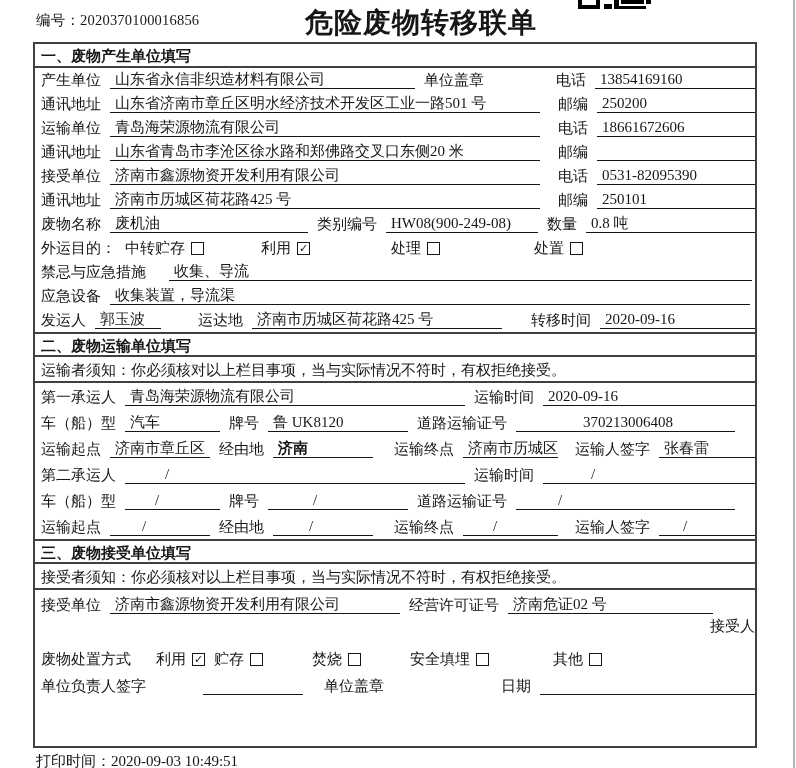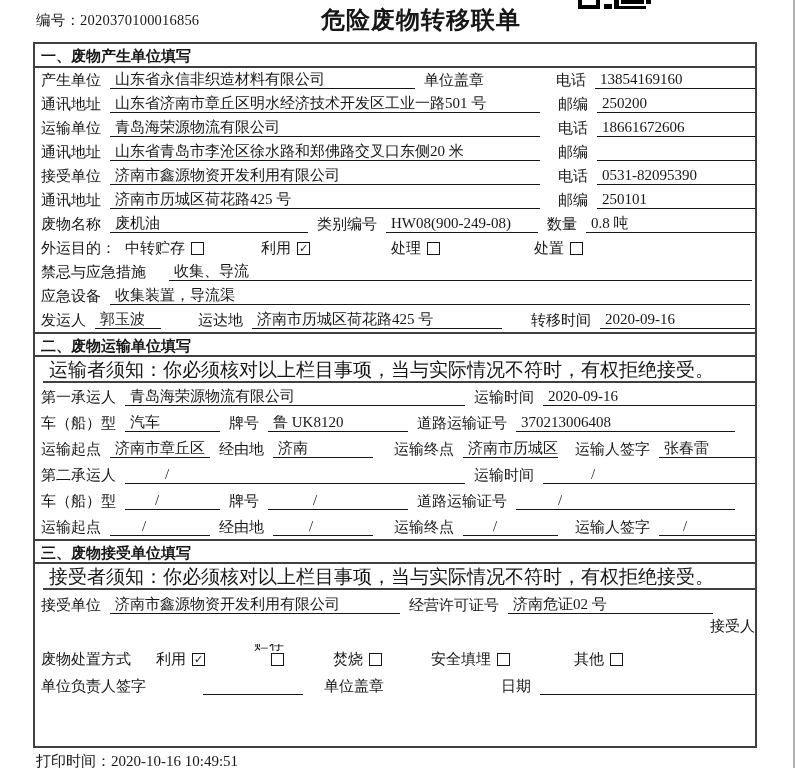--- a/index.html
+++ b/index.html
@@ -2,33 +2,33 @@
 <html><head>
 <meta charset="utf-8">
 <style>
   * { box-sizing: border-box; margin: 0; padding: 0; }
   html,body { width:796px; height:768px; background:#ffffff; overflow:hidden; }
   body { position:relative; font-family:"Liberation Serif","DejaVu Serif",serif; color:#161616; font-size:15px; }
 
   #doc-no { position:absolute; left:36px; top:11px; font-size:14.5px; letter-spacing:0.2px; }
   #page-title { position:absolute; left:0; top:4px; width:100%; padding-left:46px;
                 text-align:center; font-family:"Liberation Sans","DejaVu Sans",sans-serif;
-                font-weight:bold; font-size:24px; letter-spacing:1px; }
+                font-weight:bold; font-size:28px; letter-spacing:1px; }
   #qr-frag { position:absolute; left:578px; top:0; }
 
   #form-table { position:absolute; left:33px; top:42px; width:724px; height:706px;
                 border:2px solid #404040; background:#fff; }
 
   .sec-header { height:24px; padding:2px 0 0 6px; border-bottom:2px solid #404040;
                 font-family:"Liberation Sans","DejaVu Sans",sans-serif;
                 font-weight:bold; font-size:15px; line-height:20px; }
   .sec-sep { border-top:2px solid #404040; height:25px; }
 
   .notice { height:26px; padding:3px 0 0 6px; border-bottom:2px solid #404040;
-            font-size:19px; line-height:20px; white-space:nowrap;margin-left:8px; }
+            font-size:15px; line-height:20px; white-space:nowrap; }
 
   .row { display:flex; align-items:flex-end; column-gap:9px;
          padding:0 0 3px 6px; overflow:hidden; }
   .lbl, .txt { white-space:nowrap; line-height:18px; flex:0 0 auto; }
   .val { border-bottom:1.5px solid #161616; line-height:18px; white-space:nowrap;
          padding-left:5px; overflow:hidden; min-height:18px; }
   .sp  { flex:1 1 0; }
 
   .cb { display:flex; align-items:flex-end; column-gap:6px; flex:0 0 auto; }
   .cbl { white-space:nowrap; line-height:18px; }
@@ -150,27 +150,27 @@
       <span class="val" style="flex: 0 0 340px;">青岛海荣源物流有限公司</span>
       <span class="lbl">运输时间</span>
       <span class="val" style="flex: 1 1 40px;">2020-09-16</span>
     </div>
     <div class="row" style="height: 26px;">
       <span class="lbl">车（船）型</span>
       <span class="val" style="flex: 0 0 95px;">汽车</span>
       <span class="lbl">牌号</span>
       <span class="val" style="flex: 0 0 140px;">鲁 UK8120</span>
       <span class="lbl">道路运输证号</span>
-      <span class="val" style="flex: 1 1 40px; margin-right: 20px;">370213006408</span>
+      <span class="val" style="flex: 1 1 40px; margin-right: 20px; text-align: center;">370213006408</span>
     </div>
     <div class="row" style="height: 26px;">
       <span class="lbl">运输起点</span>
       <span class="val" style="flex: 0 0 100px;">济南市章丘区</span>
       <span class="lbl">经由地</span>
-      <span class="val" style="flex: 0 0 100px;">济南</span>
+      <span class="val" style="flex: 0 0 100px; font-weight: bold;">济南</span>
       <span class="lbl" style="margin-left: 12px;">运输终点</span>
       <span class="val" style="flex: 0 0 95px;">济南市历城区</span>
       <span class="lbl" style="margin-left: 8px;">运输人签字</span>
       <span class="val" style="flex: 1 1 40px;">张春雷</span>
     </div>
     <div class="row" style="height: 26px;">
       <span class="lbl">第二承运人</span>
       <span class="val" style="flex: 0 0 340px; padding-left: 40px;">/</span>
       <span class="lbl">运输时间</span>
       <span class="val" style="flex: 1 1 40px; padding-left: 48px;">/</span>
@@ -208,21 +208,21 @@
       <span class="val" style="flex: 0 0 180px;"></span>
       <span class="lbl" style="margin-left: 12px;">签收量</span>
       <span class="val" style="flex: 0 0 130px;"></span>
     </div>
     <div class="row" style="height: 27px;">
       <span class="lbl">废物处置方式</span>
       <span class="cb" style="margin-left: 16px;">
         <span class="cbl">利用</span>
         <span class="box checked">✓</span>
       </span>
-      <span class="cb" style="margin-left: 40px; flex-direction: column;">
+      <span class="cb" style="">
         <span class="cbl">贮存</span>
         <span class="box"></span>
       </span>
       <span class="cb" style="margin-left: 40px;">
         <span class="cbl">焚烧</span>
         <span class="box"></span>
       </span>
       <span class="cb" style="margin-left: 40px;">
         <span class="cbl">安全填埋</span>
         <span class="box"></span>
@@ -234,15 +234,15 @@
     </div>
     <div class="row" style="height: 27px;">
       <span class="lbl">单位负责人签字</span>
       <span class="val" style="flex: 0 0 100px; margin-left: 48px;"></span>
       <span class="txt" style="margin-left: 12px;">单位盖章</span>
       <span class="lbl" style="margin-left: 108px;">日期</span>
       <span class="val" style="flex: 1 1 40px;"></span>
     </div>
   </div>
 
-<div id="print-line"><span>打印时间：</span><span>2020-10-16 10:49:51</span></div>
+<div id="print-line"><span>打印时间：</span><span>2020-09-03 10:49:51</span></div>
 
 <div id="edge-line"></div>
 
 </body></html>

